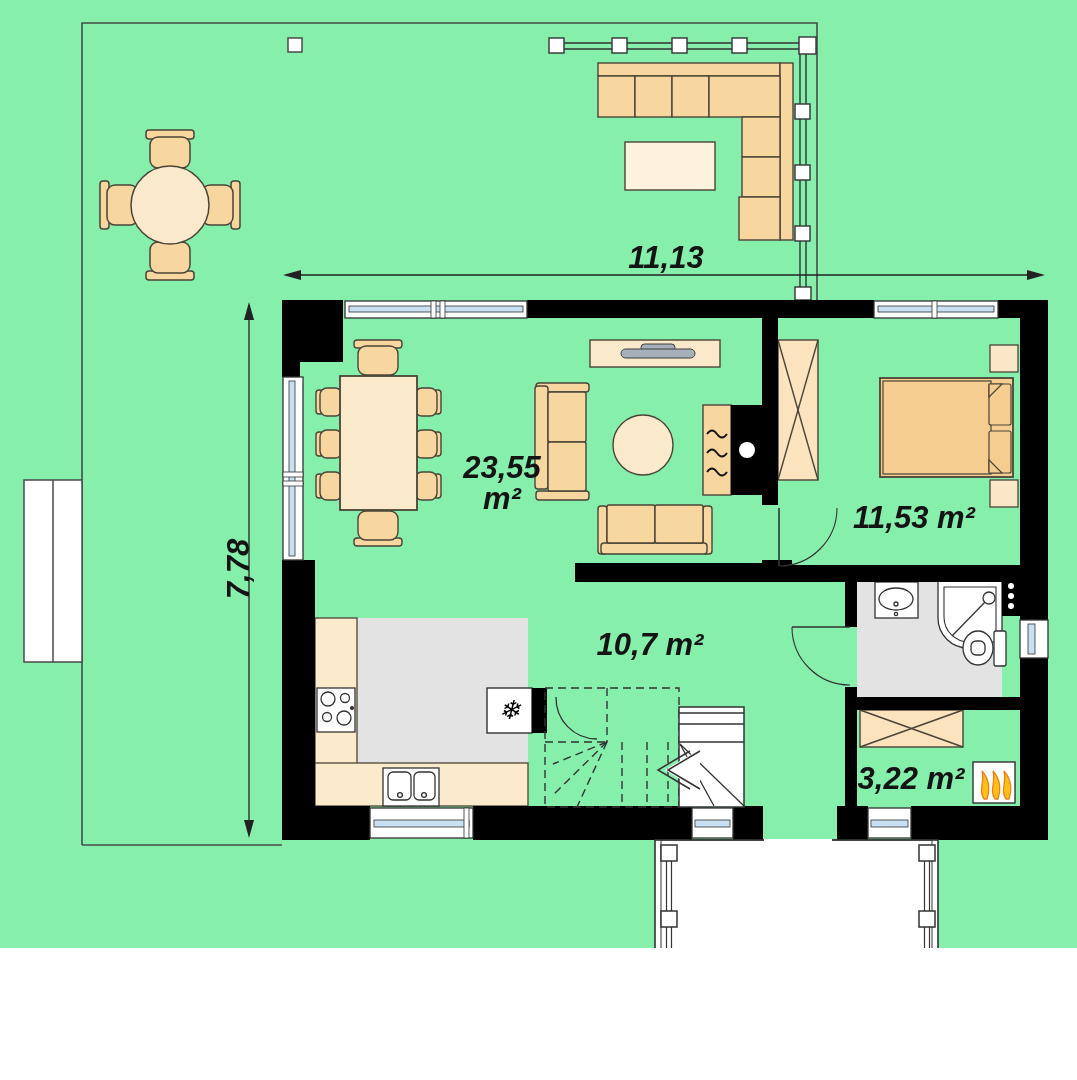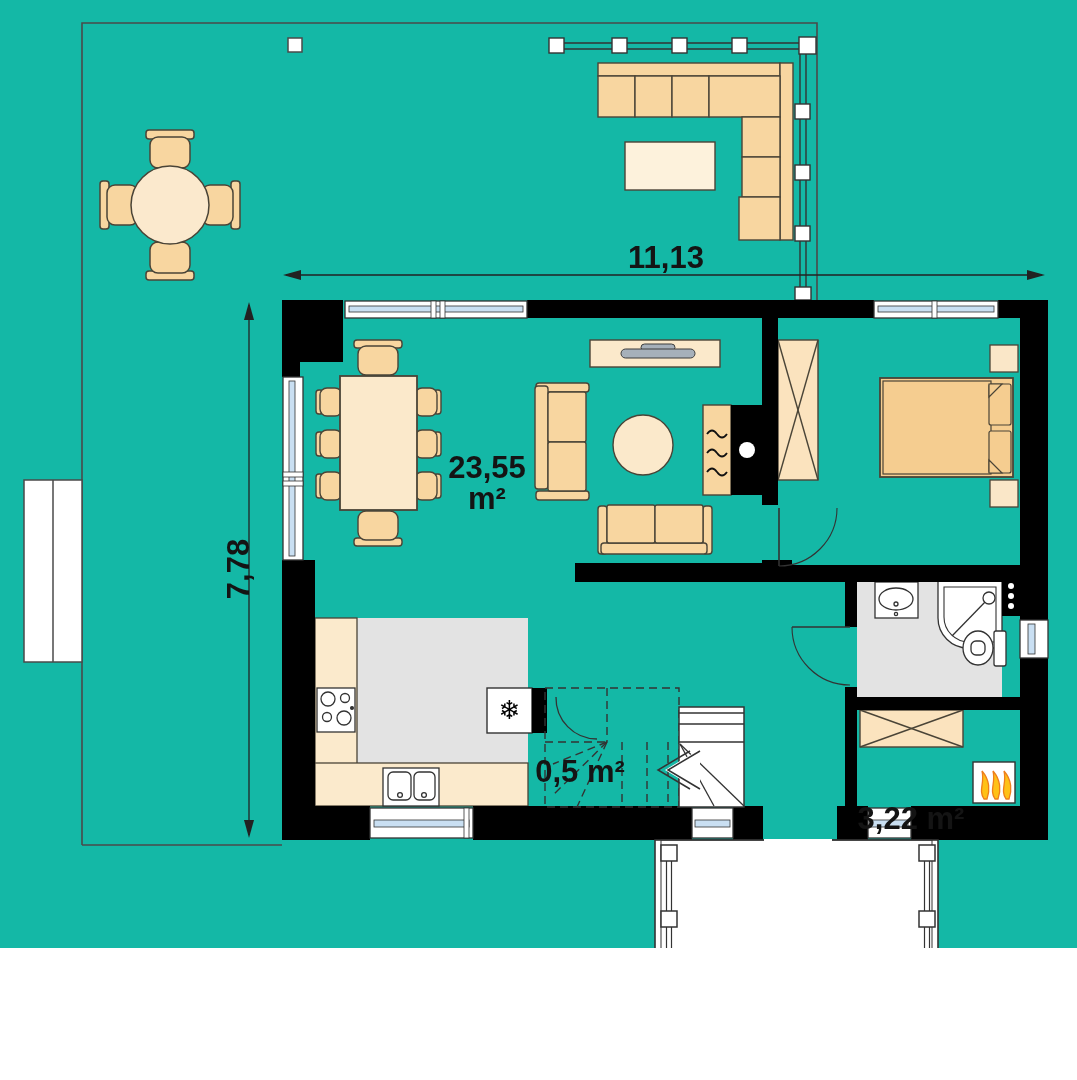--- a/index.html
+++ b/index.html
@@ -1,17 +1,17 @@
 <!DOCTYPE html>
 <html><head>
 <meta charset="utf-8">
 <style>
   html,body{margin:0;padding:0;background:#fff;}
-  #plan{position:relative;width:1077px;height:948px;background:#14b8a6;overflow:hidden;
-        font-family:"Liberation Sans", sans-serif;}
+  #plan{position:relative;width:1077px;height:948px;background:#86efac;overflow:hidden;
+        font-family:"Liberation Sans", sans-serif;font-style:italic;}
   #plan svg{position:absolute;left:0;top:0;}
   .lbl{position:absolute;font-weight:700;font-size:31px;color:#141414;
        text-align:center;line-height:34px;white-space:nowrap;}
   .lbl.two{line-height:31px;}
   .rot{transform:rotate(-90deg);transform-origin:50% 50%;}
   .icon-snow{position:absolute;font-size:26px;color:#000;text-align:center;line-height:26px;}
 </style>
 </head>
 <body>
 
@@ -337,27 +337,28 @@
     </g>
   </g>
 
   <rect x="764" y="839" width="68" height="3" fill="#fff"></rect>
 </svg>
 
   <div class="lbl" style="left:586px;top:241px;width:160px;">11,13</div>
 
   <div class="lbl rot" style="left:159px;top:552px;width:160px;">7,78</div>
 
-  <div class="lbl two" style="left:427px;top:452px;width:120px;">
+  <div class="lbl two" style="left:442px;top:452px;width:120px;">
     <div>23,55</div>
     <div>m²</div>
   </div>
 
-
-
-
-  <div class="lbl" style="left:500px;top:755px;width:160px;">0,5 m²</div>
-
-
-  <div class="lbl" style="left:831px;top:762px;width:160px;margin-top:40px;">3,22 m²</div>
+  <div class="lbl" style="left:834px;top:501px;width:160px;">11,53 m²</div>
+
+  <div class="lbl" style="left:570px;top:628px;width:160px;">10,7 m²</div>
+
+
+
+
+  <div class="lbl" style="left:831px;top:762px;width:160px;">3,22 m²</div>
 
   <div class="icon-snow" style="left:489px;top:697px;width:41px;">❄</div>
 </div>
 
 </body></html>

